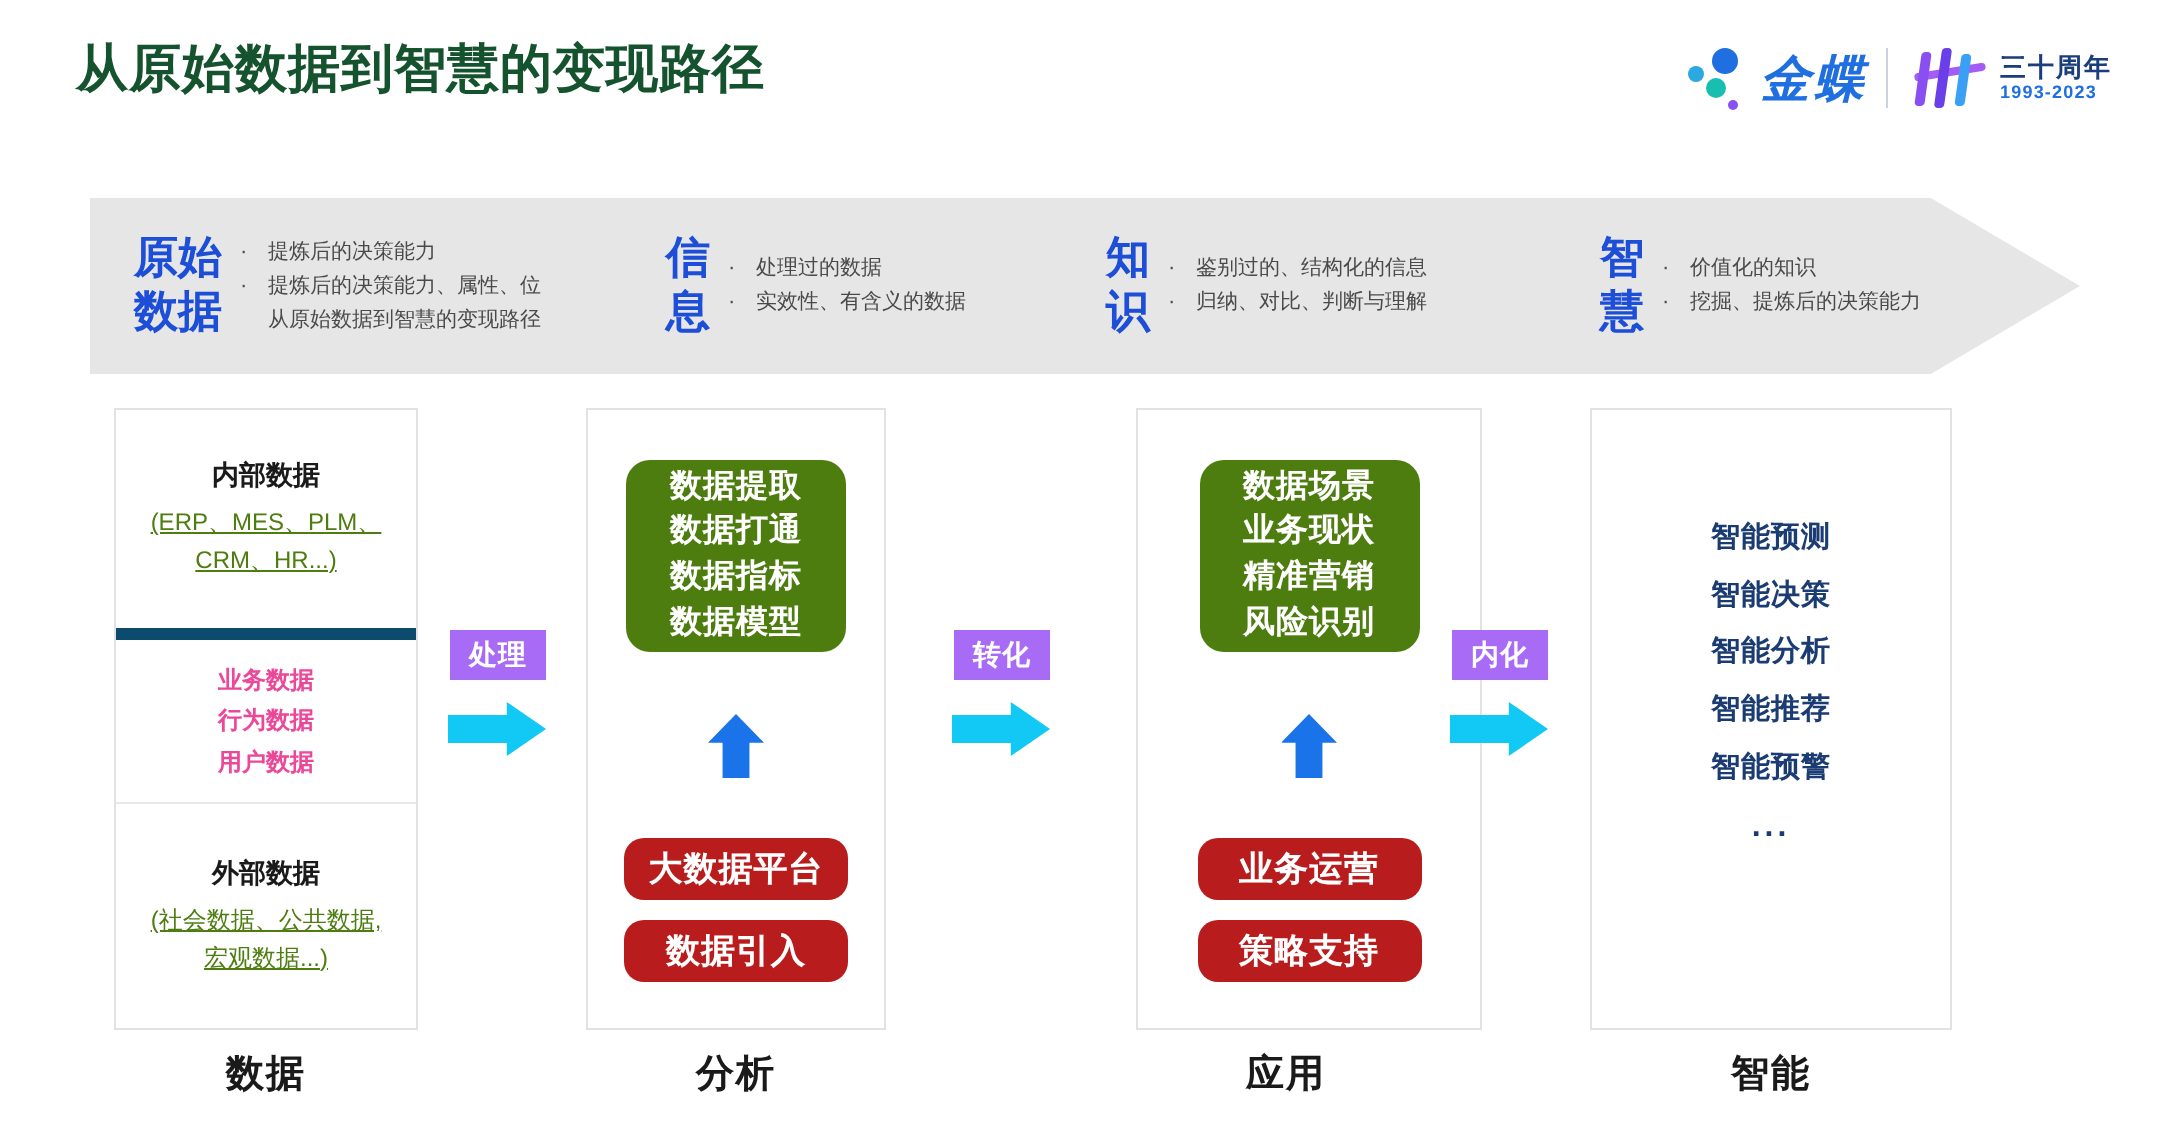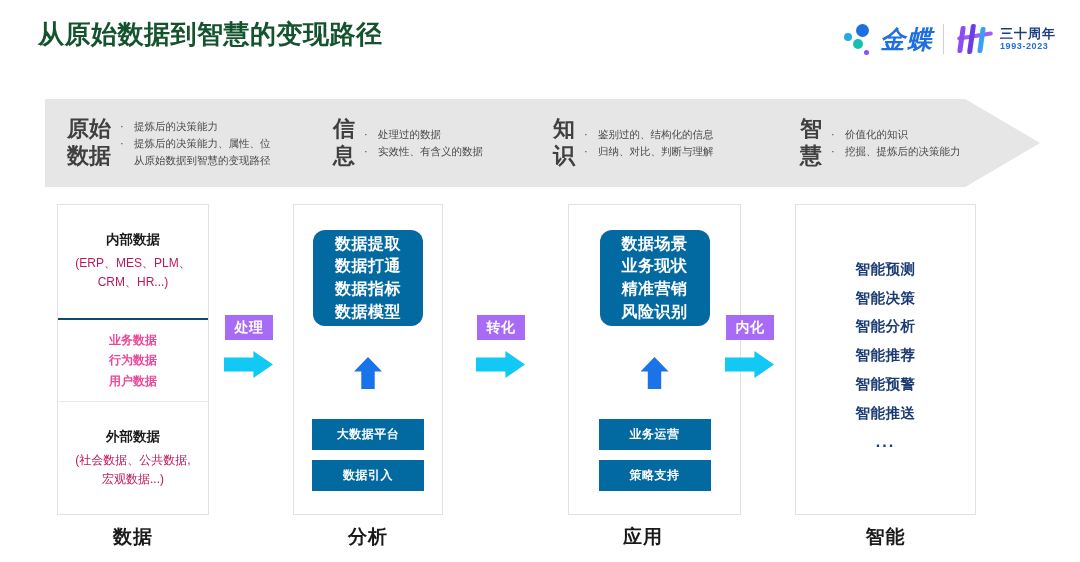--- a/index.html
+++ b/index.html
@@ -119,21 +119,21 @@
   .stage {
     position: absolute;
     top: 0;
     height: 88px;
     display: flex;
     align-items: center;
   }
   .stage-title {
     font-size: 22px;
     font-weight: bold;
-    color: #404040;
+    color: #1d4ed8;
     line-height: 1.22;
     white-space: nowrap;
   }
   .stage-bullets {
     margin-left: 9px;
     display: flex;
     flex-direction: column;
     justify-content: center;
   }
   .bullet-row {
@@ -178,54 +178,55 @@
   .seg {
     box-sizing: border-box;
     text-align: center;
     padding: 0 6px;
     display: flex;
     flex-direction: column;
     justify-content: center;
   }
   .seg-a {
     height: 115px;
-    border-bottom: 2px solid #0c4a6e;
+    border-bottom: 6px solid #0c4a6e;
   }
   .seg-b {
     height: 82px;
     border-bottom: 1px solid #e9e9e9;
   }
   .seg-c { height: 112px; }
   .seg-title {
     font-size: 13.5px;
     font-weight: bold;
     color: #1a1a1a;
     margin-bottom: 5px;
   }
   .seg-sub {
     font-size: 12px;
-    color: #be185d;
+    color: #4d7c0f;
     line-height: 1.55;
+    text-decoration: underline;
   }
   .seg-gray {
     font-size: 12px;
     font-weight: bold;
     color: #ec4899;
     line-height: 1.72;
   }
 
   
   .bigbox {
     position: absolute;
     width: 110px;
     height: 96px;
     left: 50%;
     margin-left: -55px;
     top: 25px;
-    background: #0369a1;
+    background: #4d7c0f;
     border-radius: 12px;
     color: #ffffff;
     font-size: 16px;
     font-weight: bold;
     line-height: 1.42;
     display: flex;
     flex-direction: column;
     align-items: center;
     justify-content: center;
     letter-spacing: 0.5px;
@@ -240,24 +241,24 @@
     background: #1a73e8;
     -webkit-clip-path: polygon(50% 0, 100% 45%, 74% 45%, 74% 100%, 26% 100%, 26% 45%, 0 45%);
     clip-path: polygon(50% 0, 100% 45%, 74% 45%, 74% 100%, 26% 100%, 26% 45%, 0 45%);
   }
   .pill {
     position: absolute;
     left: 50%;
     margin-left: -56px;
     width: 112px;
     height: 31px;
-    background: #0369a1;
-    border-radius: 0;
+    background: #b91c1c;
+    border-radius: 10px;
     color: #ffffff;
-    font-size: 12px;
+    font-size: 17px;
     font-weight: bold;
     display: flex;
     align-items: center;
     justify-content: center;
     letter-spacing: 0.5px;
   }
   .pill-1 { top: 214px; }
   .pill-2 { top: 255px; }
 
   
@@ -493,18 +494,17 @@
 </div>
 
 <div class="card card-3">
   <div class="smartlist">
     <ul>
       <li>智能预测</li>
       <li>智能决策</li>
       <li>智能分析</li>
       <li>智能推荐</li>
       <li>智能预警</li>
-      <li>智能推送</li>
       <li class="ellipsis">...</li>
     </ul>
   </div>
 </div>
 <div class="foot foot-3">智能</div>
 
 </body></html>

